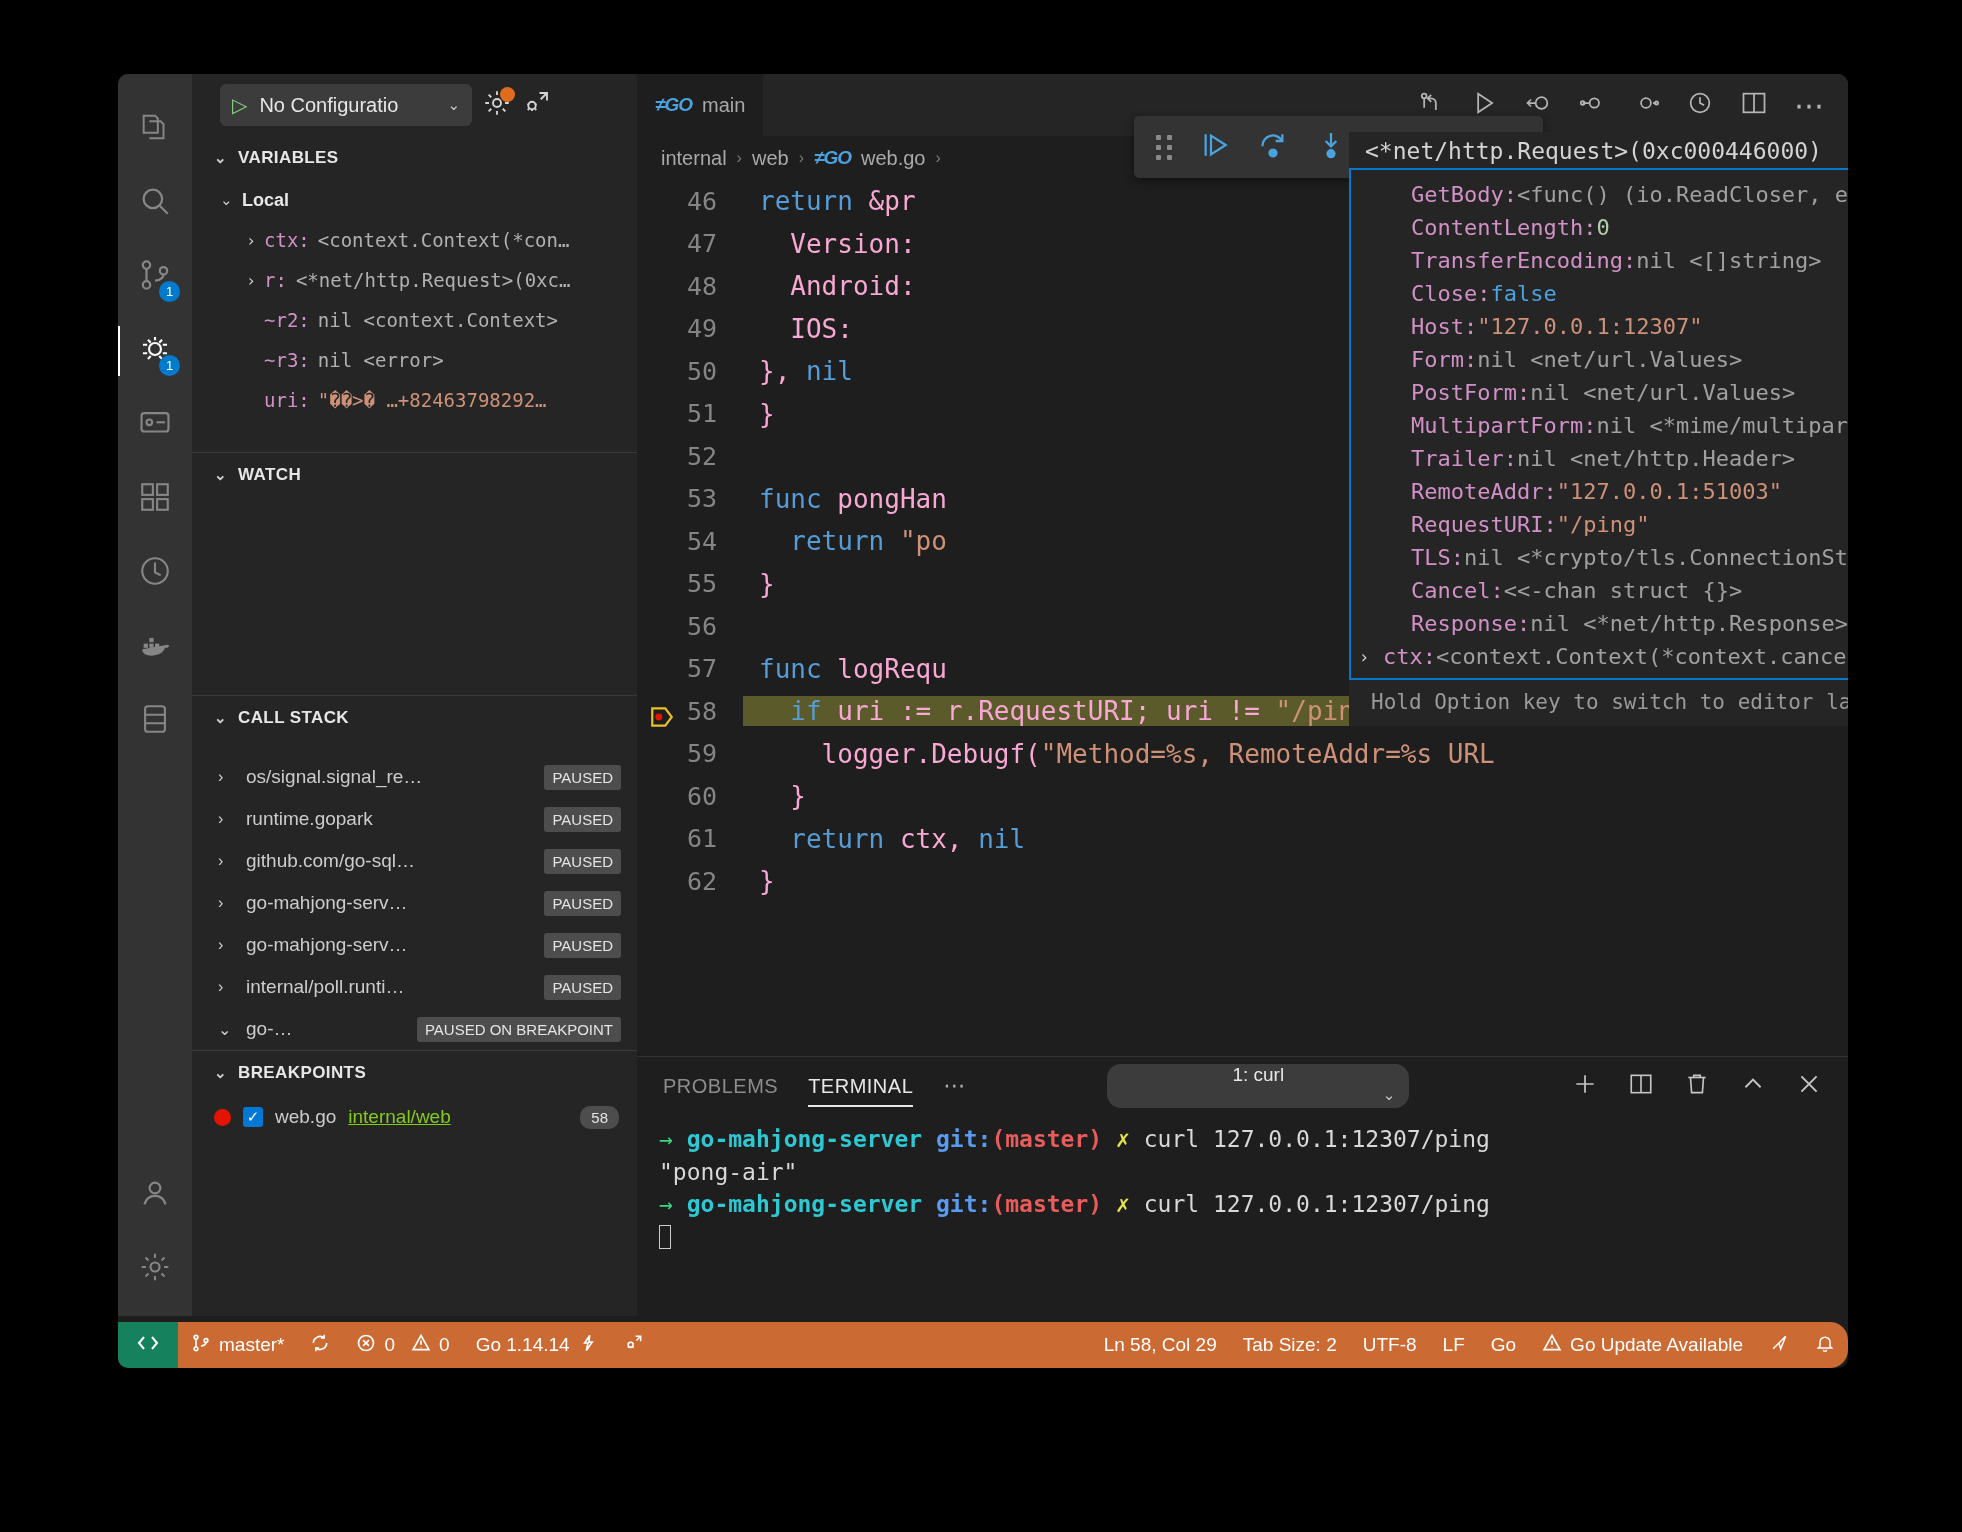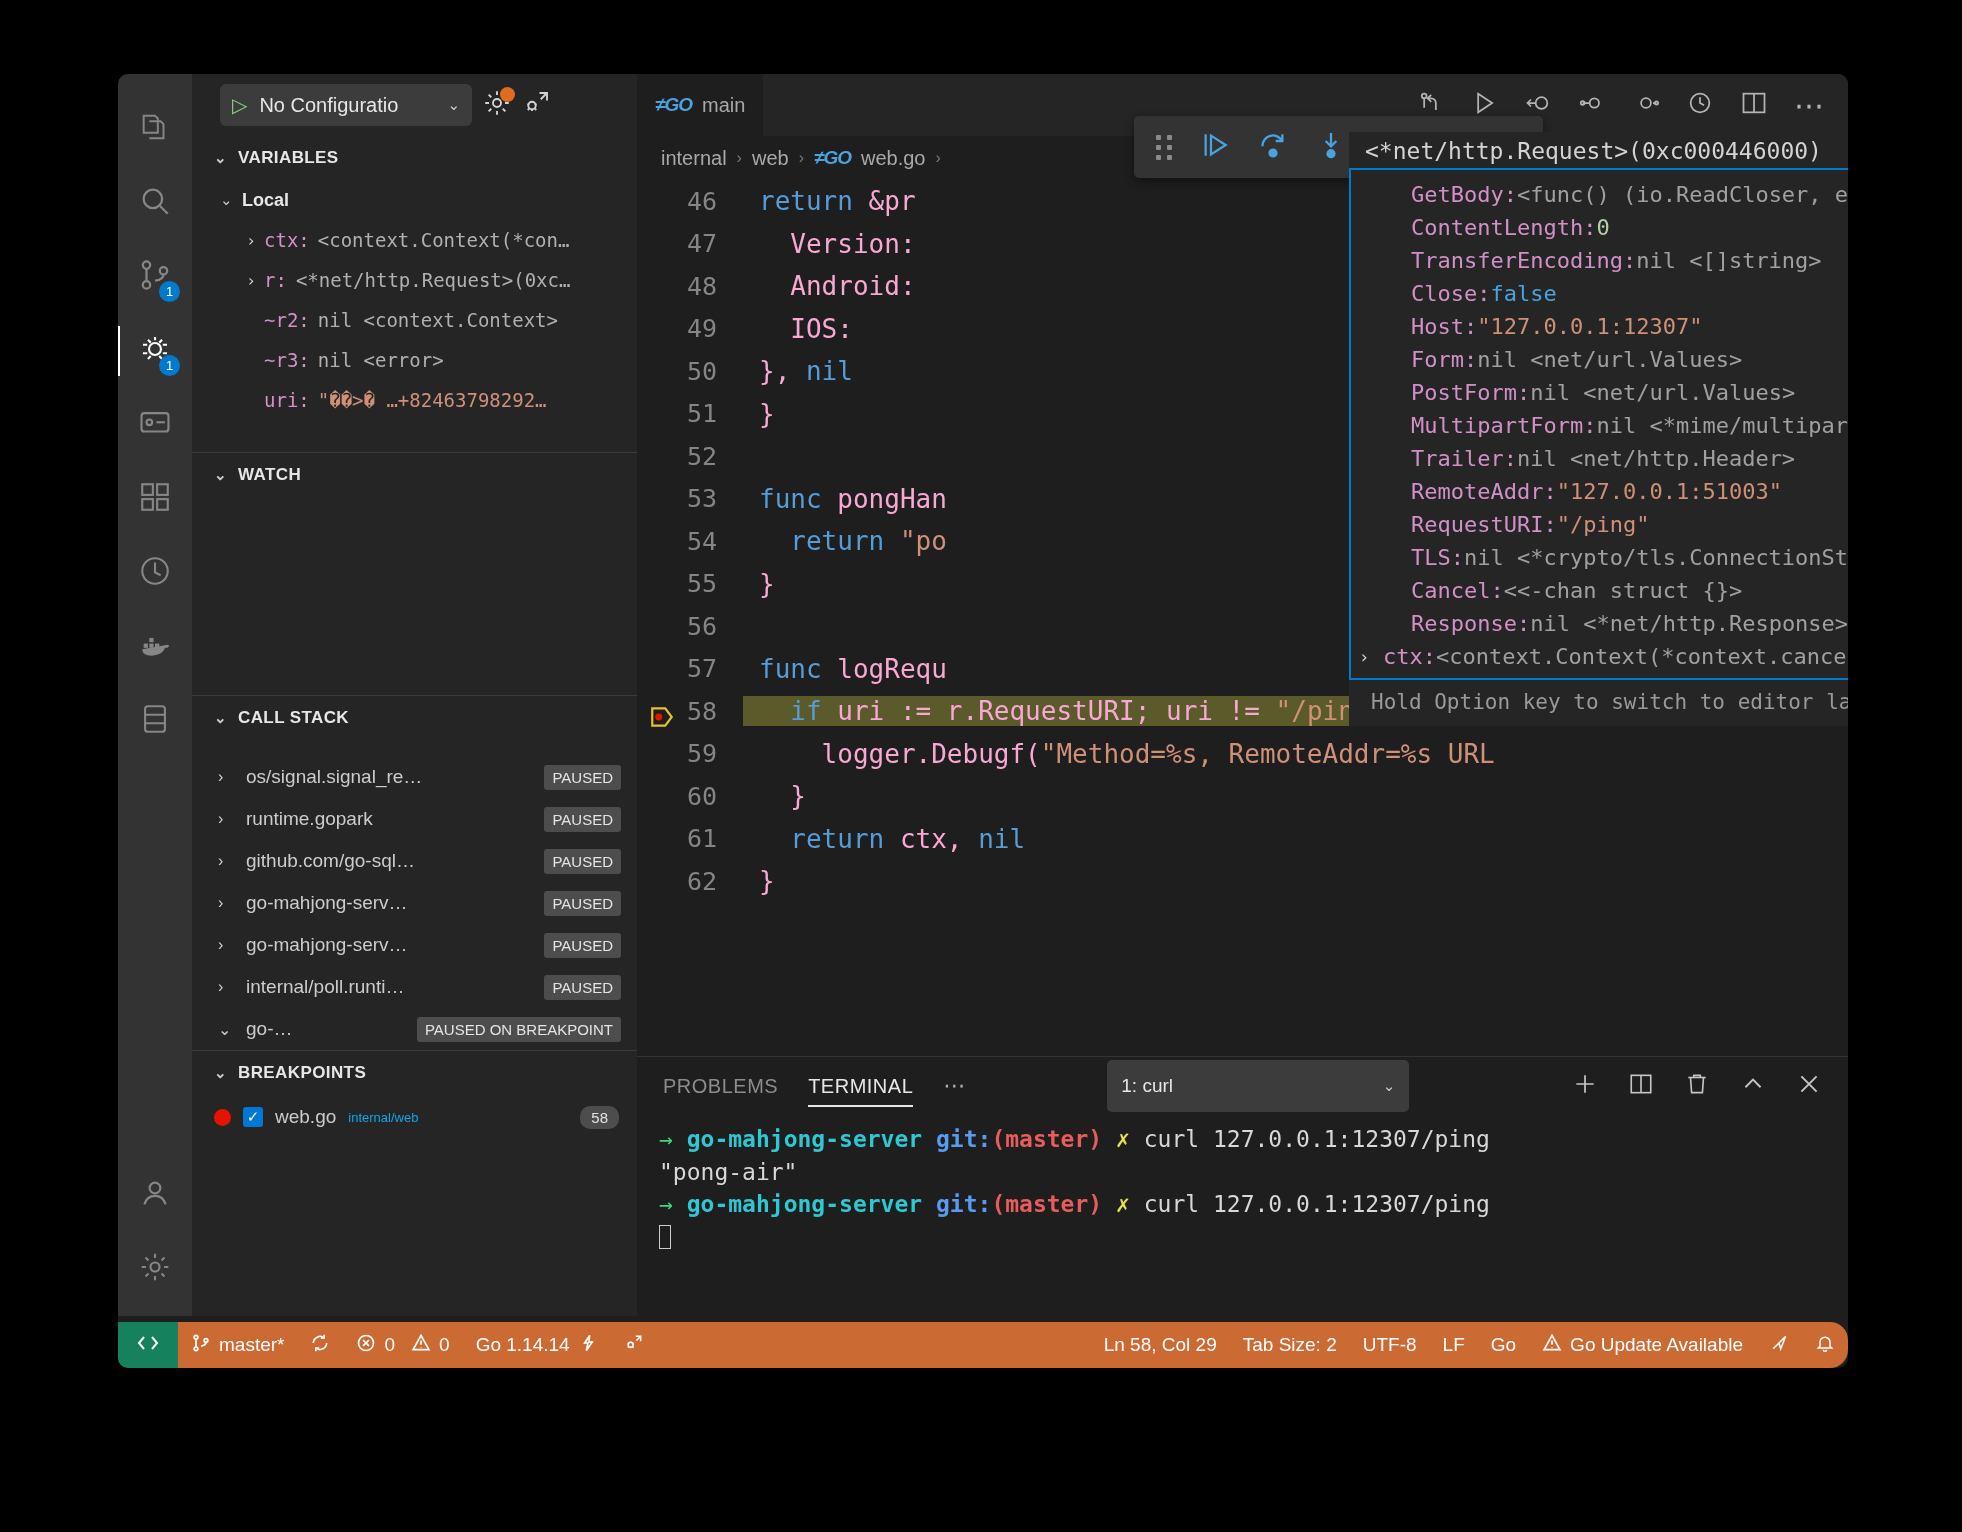--- a/index.html
+++ b/index.html
@@ -123,21 +123,21 @@
     margin-left: auto; margin-right: 16px;
     background: #4d4d4d; color: #e4e4e4;
     font-size: 15px; border-radius: 3px; padding: 4px 8px; white-space: nowrap;
   }
   .bp-row { display: flex; align-items: center; height: 44px; padding-left: 22px; gap: 12px; font-size: 19px; color: #cccccc;}
   .bp-dot { width: 17px; height: 17px; border-radius: 50%; background: #e51400; }
   .bp-check {
     width: 20px; height: 20px; background: #0078d4; border-radius: 3px;
     display: flex; align-items: center; justify-content: center; color: #fff; font-size: 15px;
   }
-  .bp-path { color: #0ea5e9; font-size: 13px; }
+  .bp-path { color: #84cc16; font-size: 19px; text-decoration: underline; }
   .bp-line { margin-left: auto; margin-right: 18px; background: #4d4d4d; color:#e4e4e4; border-radius: 10px; font-size: 15px; padding: 3px 11px;}
 
   
   #editorside { flex: 1; display: flex; flex-direction: column; background: #1e1e1e; position: relative; min-width: 0;}
 
   #tabsrow { height: 62px; background: #252526; display: flex; align-items: stretch; position: relative;}
   .tab {
     display: flex; align-items: center; gap: 10px; padding: 0 18px;
     background: #1e1e1e; color: #a8a8a8; font-size: 20px; border-right: 1px solid #252526;
   }
@@ -209,22 +209,22 @@
   }
 
   
   #panel { height: 260px; background: #1e1e1e; border-top: 1px solid #333; display: flex; flex-direction: column;}
   #panelhead { height: 58px; display: flex; align-items: center; padding-left: 26px; gap: 30px;}
   .ptab { color: #8c8c8c; font-size: 20px; letter-spacing: .5px; position: relative; height: 58px; display:flex; align-items:center;}
   .ptab.active { color: #e7e7e7; }
   .ptab.active::after { content:""; position:absolute; left:0; right:0; bottom: 8px; height:2px; background:#e7e7e7;}
   .pdots { color: #b0b0b0; font-size: 22px; letter-spacing: 2px;}
   #term-select {
-    margin-left: 110px; width: 302px; height: 52px; background: #3c3c3c; border-radius: 5px;
-    display:flex; align-items:center; padding: 0 14px; color: #e7e7e7; font-size: 19px;
+    margin-left: 110px; width: 302px; height: 44px; background: #3c3c3c; border-radius: 14px;
+    display:flex; align-items:center; padding: 0 14px; color: #e7e7e7; font-size: 19px; flex-direction: column;
   }
   #term-select .chev { margin-left:auto; color:#cfcfcf; font-size: 15px;}
   #panel-actions { margin-left: auto; display:flex; align-items:center; gap: 30px; padding-right: 26px; color:#c5c5c5;}
   #panel-actions svg { width: 26px; height: 26px;}
   #termbody { flex: 1; padding: 8px 0 0 22px; font-size: 23px; line-height: 1.42; }
   .t-arrow { color: #3ad97f; }
   .t-repo  { color: #2ec8d3; font-weight: bold;}
   .t-git   { color: #5a9bf0; font-weight: bold;}
   .t-branch{ color: #e85c5c; font-weight: bold;}
   .t-x     { color: #e5e54a; font-weight: bold;}

